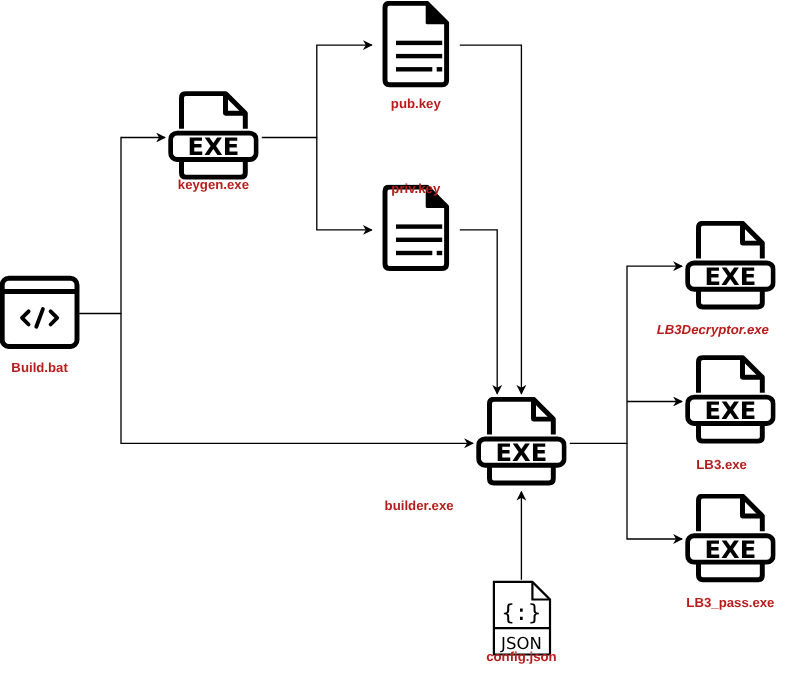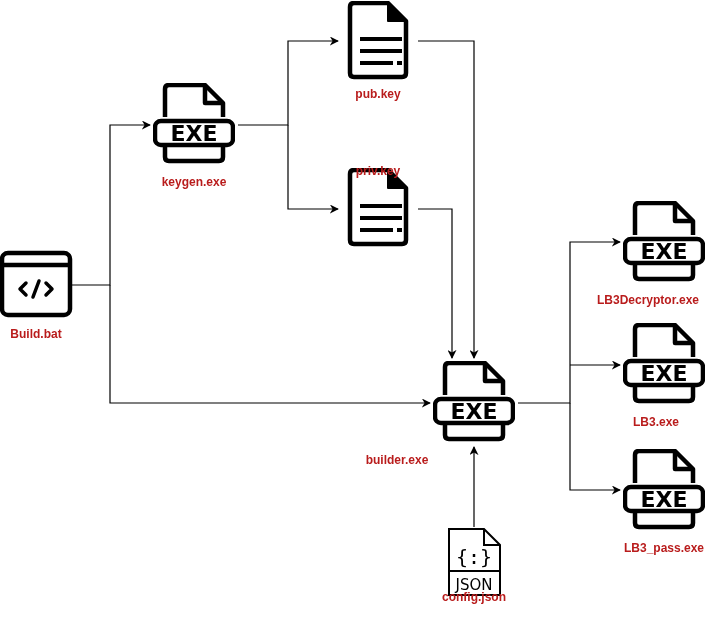--- a/index.html
+++ b/index.html
@@ -70,20 +70,20 @@
   <g transform="translate(448,528)">
     <path d="M1,1 H36 L52,17 V67 H1 Z" fill="none" stroke="#000" stroke-width="2" stroke-linejoin="miter"></path>
     <path d="M36,1 V17 H52" fill="none" stroke="#000" stroke-width="2"></path>
     <line x1="1" y1="43" x2="52" y2="43" stroke="#000" stroke-width="2"></line>
     <text x="26" y="36" text-anchor="middle" font-family="DejaVu Sans Mono, monospace" font-size="20" fill="#000">{:}</text>
     <text x="26" y="62" text-anchor="middle" font-family="DejaVu Sans, sans-serif" font-size="15" fill="#000">JSON</text>
   </g>
 </svg>
 
 <div class="lbl" style="left:36px; top:327px;">Build.bat</div>
-<div class="lbl" style="left:194px; top:175px;">keygen.exe</div>
+<div class="lbl" style="left:194px; top:161px;">keygen.exe</div>
 <div class="lbl" style="left:378px; top:87px;">pub.key</div>
 <div class="lbl" style="left:378px; top:152px;margin-top:12px;">priv.key</div>
-<div class="lbl" style="left:397px; top:453px;">builder.exe</div>
+<div class="lbl" style="left:381px; top:453px;">builder.exe</div>
 <div class="lbl" style="left:474px; top:590px;">config.json</div>
-<div class="lbl" style="left:648px; top:293px;">LB3Decryptor.exe</div>
+<div class="lbl" style="left:648px; top:293px;font-style:italic;">LB3Decryptor.exe</div>
 <div class="lbl" style="left:656px; top:415px;">LB3.exe</div>
 <div class="lbl" style="left:664px; top:541px;">LB3_pass.exe</div>
 
 </body></html>

